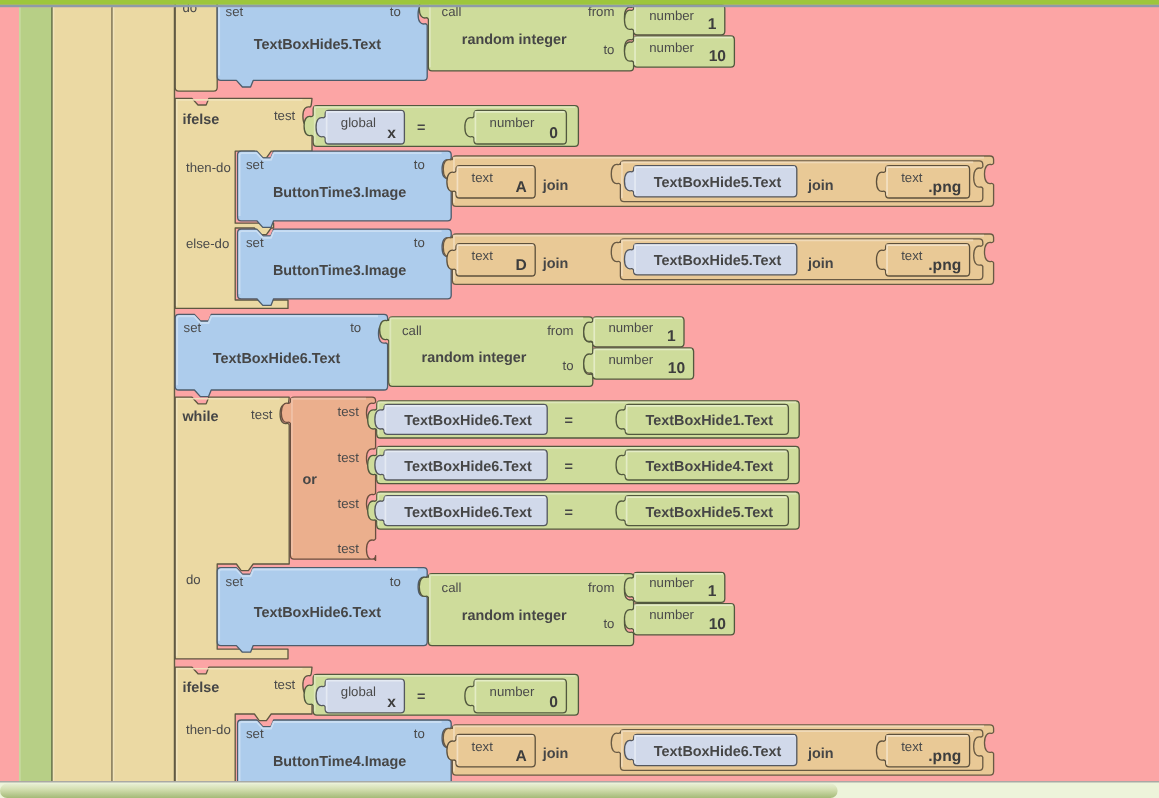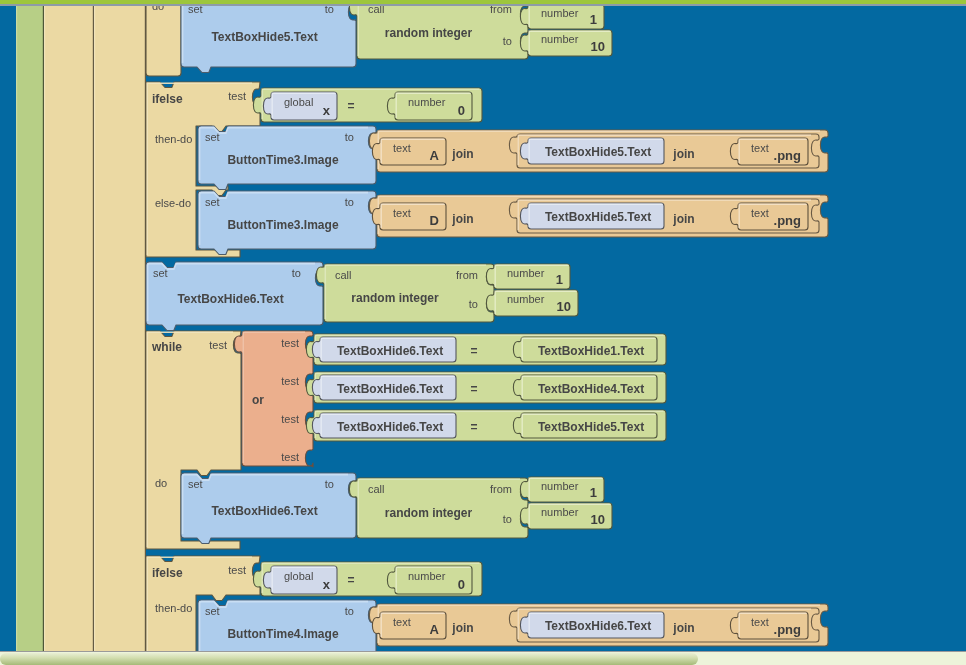--- a/index.html
+++ b/index.html
@@ -1,19 +1,19 @@
 <!DOCTYPE html>
 <html><head>
 <meta charset="utf-8">
 <title>MIT App Inventor Blocks</title>
 <style>
 html,body{margin:0;padding:0;}
 body{width:966px;height:665px;overflow:hidden;background:#edf4da;
      font-family:"Liberation Sans",sans-serif;}
-#stage{position:relative;width:966px;height:665px;overflow:hidden;background:#0369a1;}
+#stage{position:relative;width:966px;height:665px;overflow:hidden;background:#fca5a5;}
 #blocksvg{position:absolute;left:0;top:0;width:966px;height:665px;}
 .topbar{position:absolute;left:0;top:0;width:966px;height:4px;background:#9dc63c;z-index:20;}
 .topline{position:absolute;left:0;top:4px;width:966px;height:2px;background:#8e9ba8;z-index:20;}
 .hscroll{position:absolute;left:0;top:651px;height:14px;width:966px;background:#edf4da;
          border-top:1px solid #9a9a9a;z-index:30;}
 .hthumb{position:absolute;left:0;top:1px;height:12px;
         background:linear-gradient(to bottom,#e8efd4 0%,#d3deb0 40%,#a5ba78 100%);
         border-radius:7px;}
 text{font-family:"Liberation Sans",sans-serif;fill:#3f3f3f;}
 .t-bold{font-size:12px;font-weight:bold;fill:#464646;}

